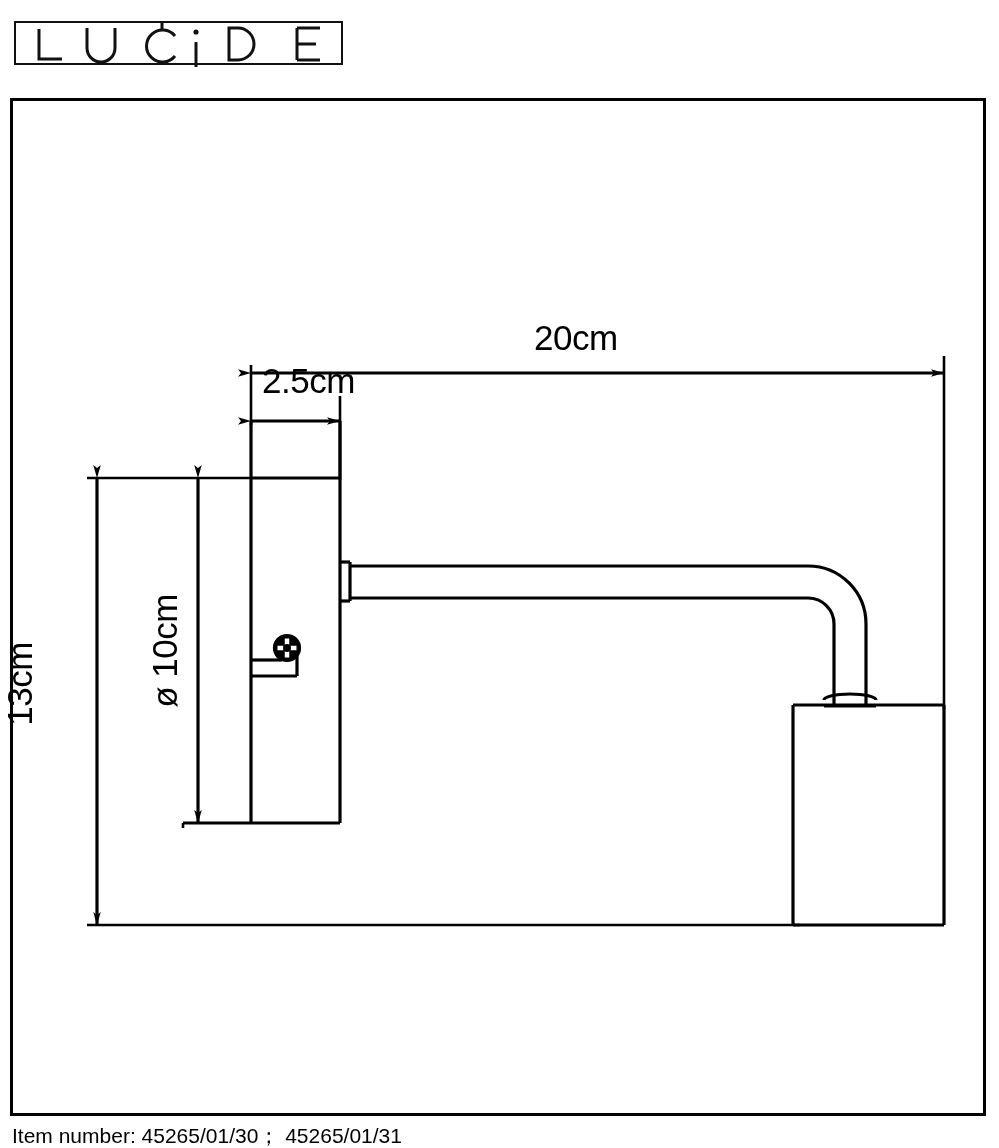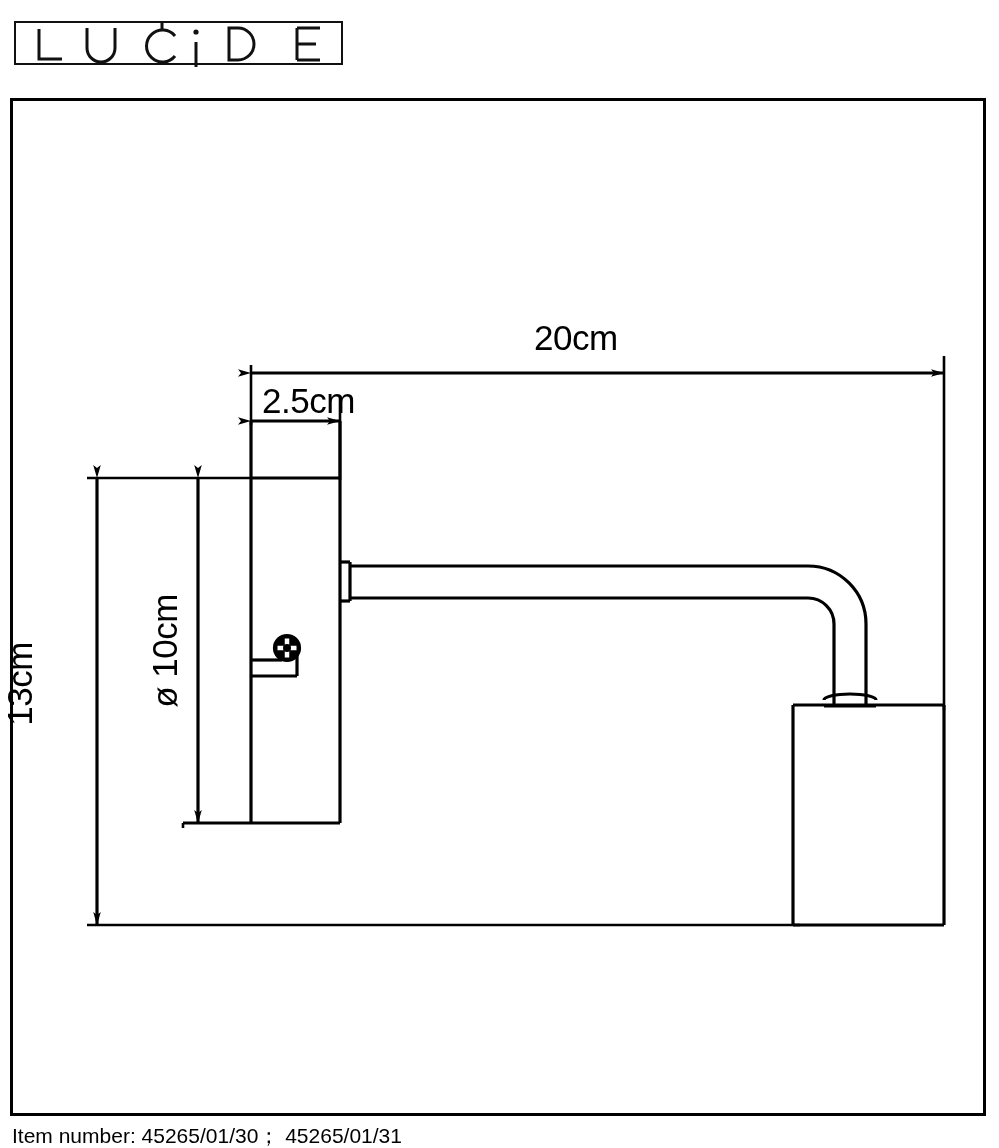--- a/index.html
+++ b/index.html
@@ -62,21 +62,21 @@
     color: #000000;
     white-space: nowrap;
     letter-spacing: -0.5px;
   }
   #label-20cm {
     left: 534px;
     top: 318px;
   }
   #label-25cm {
     left: 262px;
-    top: 381px;
+    top: 361px;
   }
   #label-13cm {
     left: -22px;
     top: 664px;
     transform: rotate(-90deg);
     transform-origin: center center;
   }
   #label-10cm {
     left: 108px;
     top: 631px;

